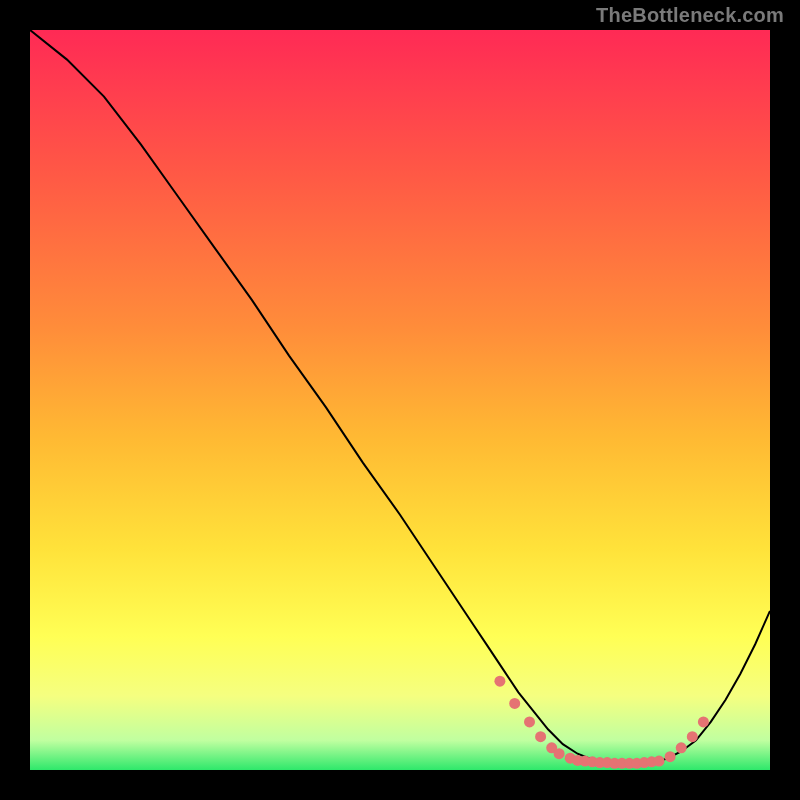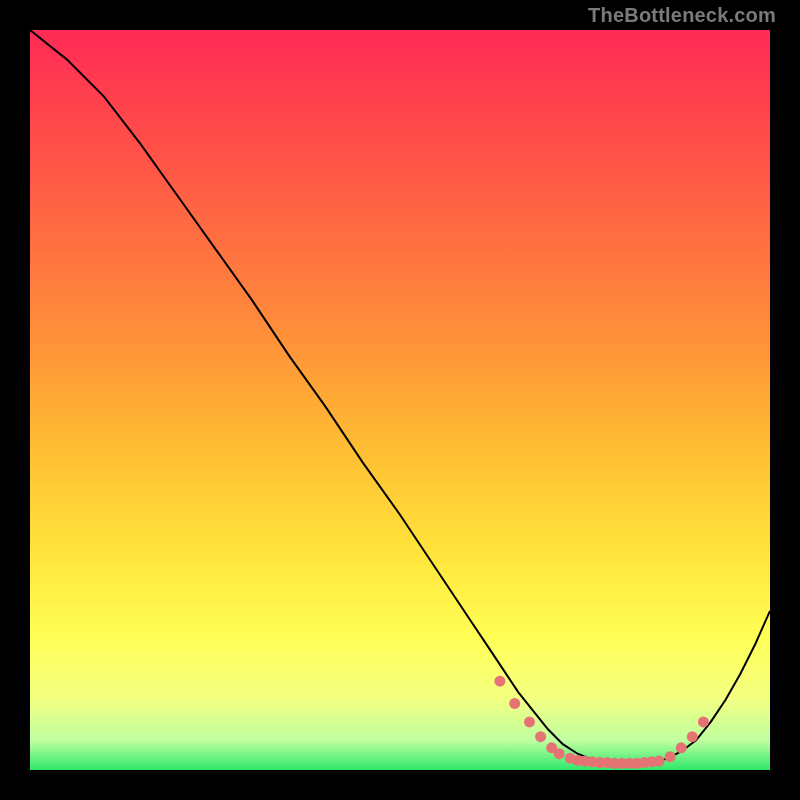--- a/index.html
+++ b/index.html
@@ -11,21 +11,21 @@
     overflow: hidden;
   }
   .wrap {
     position: relative;
     width: 800px;
     height: 800px;
   }
   .attrib {
     position: absolute;
     top: 4px;
-    right: 24px;
+    right: 16px;
     font-family: Arial, Helvetica, sans-serif;
     font-size: 20px;
     font-weight: 600;
     color: #7a7a7a;
     letter-spacing: 0.2px;
   }
   .plot {
     position: absolute;
     left: 30px;
     top: 30px;

